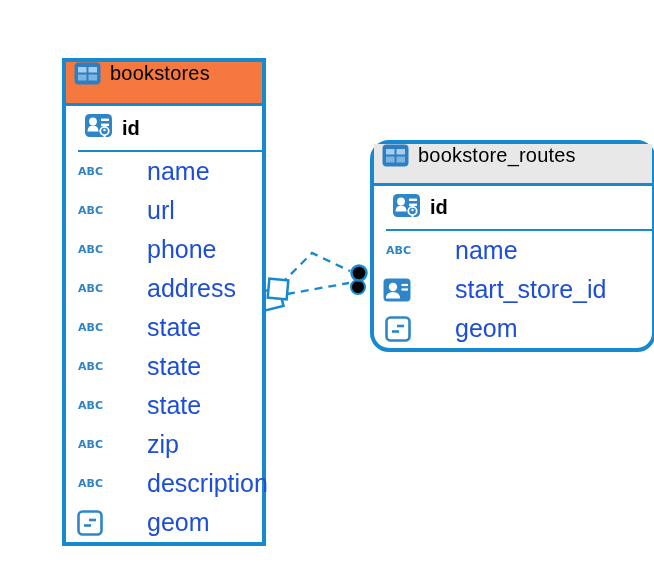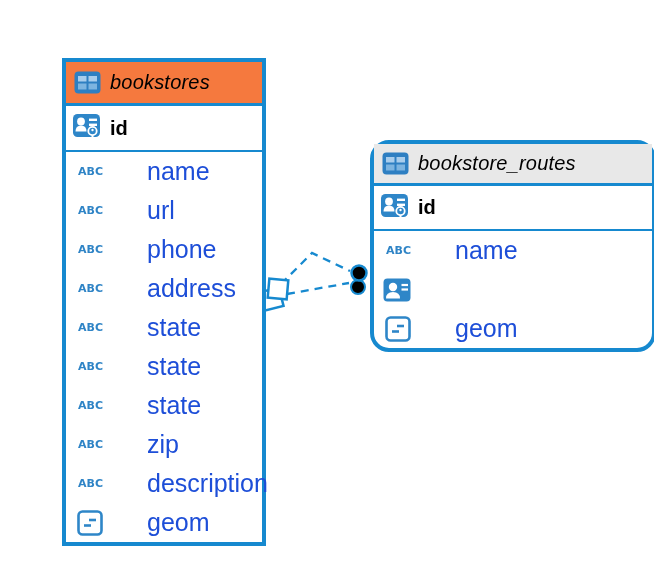--- a/index.html
+++ b/index.html
@@ -11,37 +11,37 @@
   }
   .table-card{
     position:absolute;
     box-sizing:border-box;
     border:4px solid #1689cf;
     background:#ffffff;
   }
   #table-bookstores{left:62px;top:58px;width:204px;}
   #table-routes{left:370px;top:140px;width:286px;border-radius:19px;}
   .table-header{
-    display:flex;align-items:center;gap:9px;
-    padding:16px 8px;
+    display:flex;align-items:flex-start;gap:9px;
+    padding:0 8px;
     border-bottom:3px solid #1689cf;
     box-sizing:border-box;
-    font-style:italic;
   }
   #table-bookstores .table-header{height:44px;background:#f5793e;}
   #table-routes .table-header{height:42px;background:#e8e8e8;}
   .table-title{
     font-size:20px;color:#000;white-space:nowrap;
     letter-spacing:0.2px;
   }
   .pk-row{
     display:flex;align-items:center;gap:8px;
     padding:0 6px;
     border-bottom:2px solid #1689cf;
     box-sizing:border-box;
+    margin-left:12px;
   }
   #table-bookstores .pk-row{height:46px;}
   #table-routes .pk-row{height:45px;}
   .pk-label{font-size:20px;font-weight:bold;color:#000;}
   .col-row{
     height:39px;
     display:flex;align-items:center;gap:8px;
     padding:0 7px;
     box-sizing:border-box;
   }
@@ -212,20 +212,21 @@
   <div class="col-row">
     <span class="type-icon">
       <svg width="28" height="24" viewBox="0 0 28 24">
         <rect x="0.5" y="0.5" width="27" height="23" rx="4" fill="#2e86c8"></rect>
         <circle cx="10" cy="9" r="4.2" fill="#fff"></circle>
         <path d="M3 20.5 Q3 14 10 14 Q17 14 17 20.5 Z" fill="#fff"></path>
         <line x1="18.5" y1="7" x2="25" y2="7" stroke="#fff" stroke-width="2.2"></line>
         <line x1="18.5" y1="11.5" x2="25" y2="11.5" stroke="#fff" stroke-width="2.2"></line>
       </svg>
     </span>
+    <span class="col-label">start_store_id</span>
   </div>
   <div class="col-row">
     <span class="type-icon">
       <svg width="26" height="26" viewBox="0 0 26 26">
         <rect x="1.5" y="1.5" width="23" height="23" rx="4" fill="none" stroke="#2e86c8" stroke-width="2.6"></rect>
         <line x1="12" y1="10" x2="19" y2="10" stroke="#2e86c8" stroke-width="2.6"></line>
         <line x1="7" y1="15.5" x2="14" y2="15.5" stroke="#2e86c8" stroke-width="2.6"></line>
       </svg>
     </span>
     <span class="col-label">geom</span>

